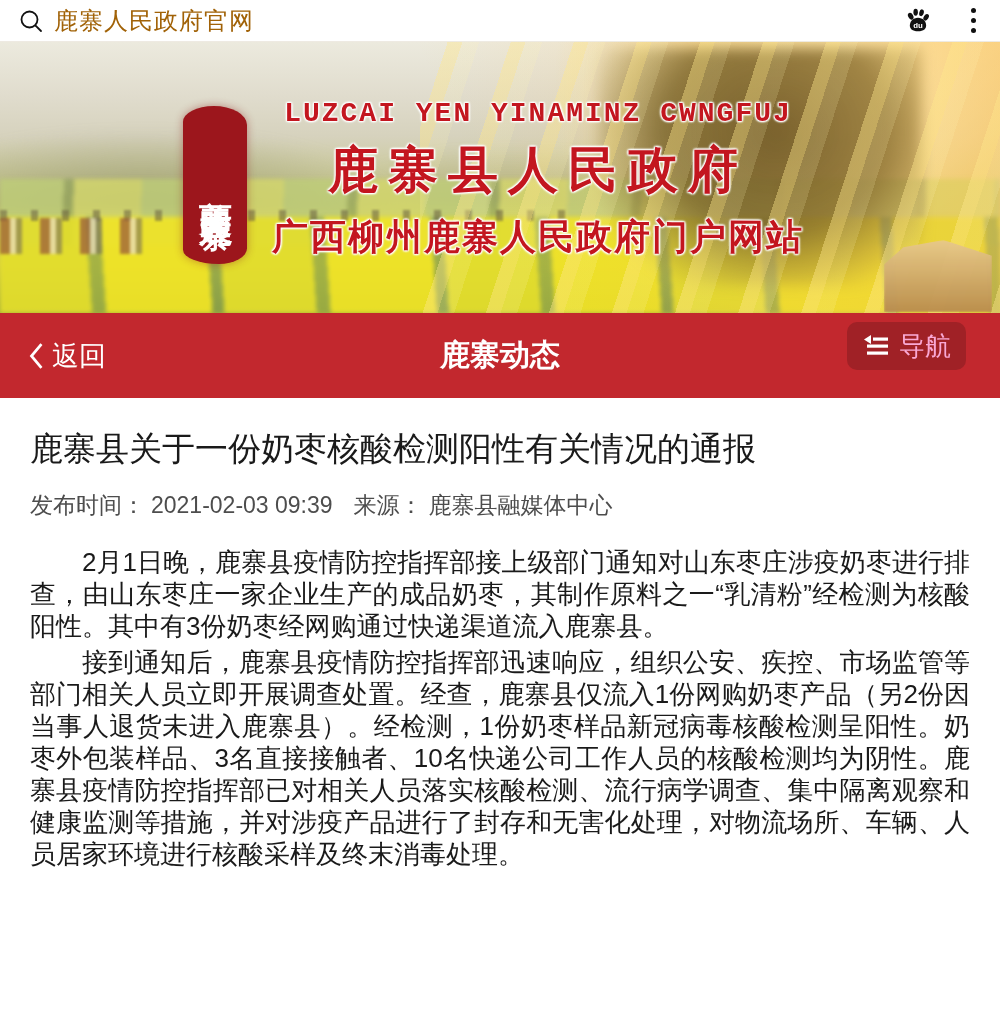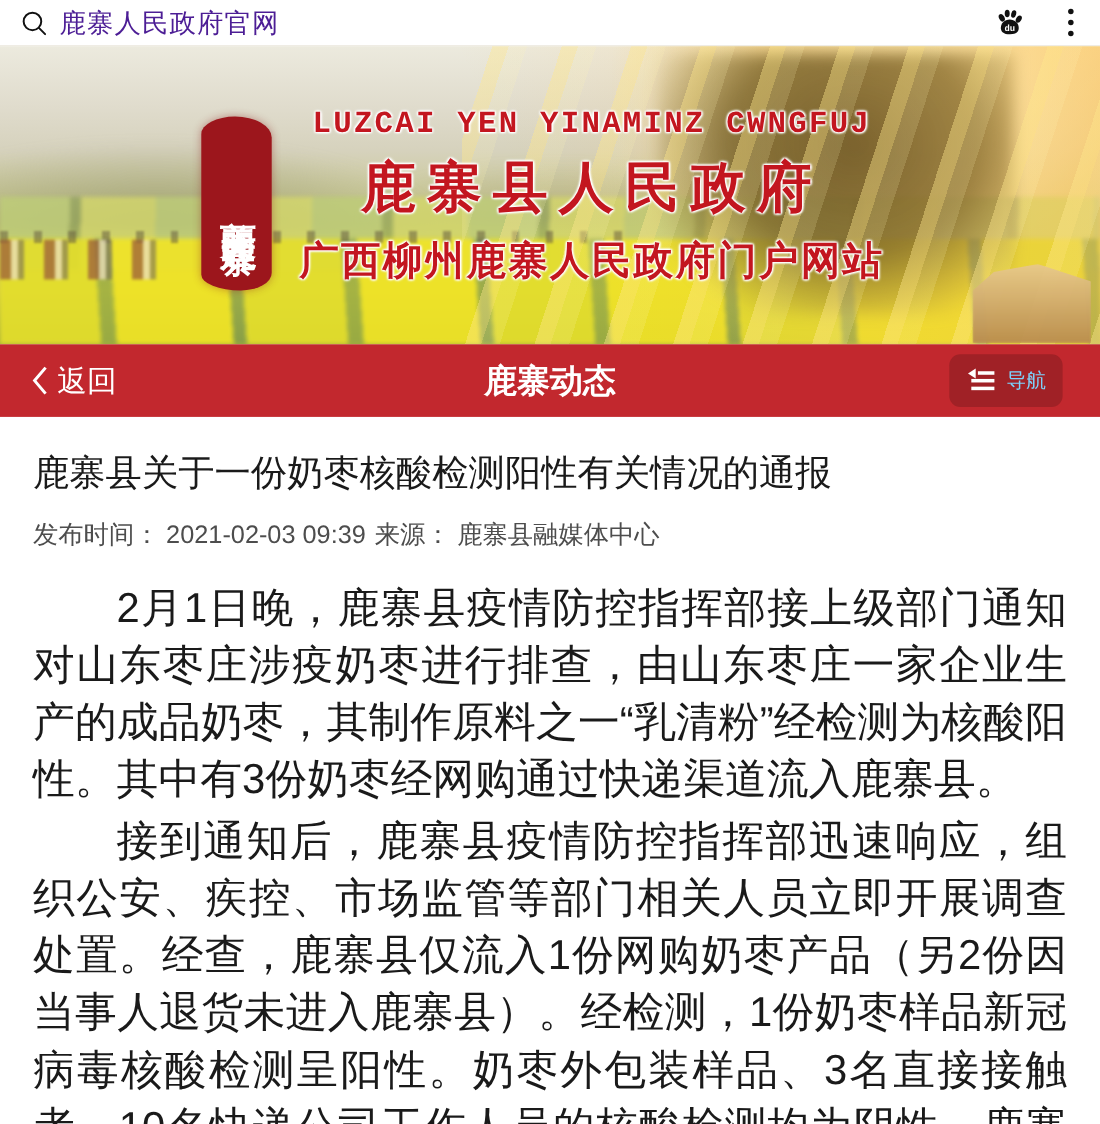--- a/index.html
+++ b/index.html
@@ -2,21 +2,21 @@
 <html><head>
 <meta charset="utf-8">
 <style>
   * { margin:0; padding:0; box-sizing:border-box; }
   html,body { width:1000px; height:1022px; overflow:hidden; background:#fff;
               font-family:"Liberation Sans","DejaVu Sans",sans-serif; }
 
   
   .topbar { height:42px; background:#fff; display:flex; align-items:center;
             padding:0 18px; border-bottom:1px solid #eeeae2; }
-  .topbar .site-label { margin-left:10px; font-size:24px; color:#4c1d95; letter-spacing:1px; }
+  .topbar .site-label { margin-left:10px; font-size:24px; color:#a16207; letter-spacing:1px; }
   .topbar .spacer { flex:1; }
   .topbar .icon-btn { display:flex; align-items:flex-end; justify-content:center;font-family:Liberation Mono, monospace; }
   .kebab { display:flex; flex-direction:column; gap:5px; margin-left:38px; margin-right:6px; }
   .kebab i { width:5px; height:5px; border-radius:50%; background:#111; }
 
   
   .banner { position:relative; height:271px; overflow:hidden;
     background:linear-gradient(180deg,#eceade 0%,#e0dccd 20%,#d6d2bd 35%,
       #cccb9d 48%,#c6c877 60%,#cfcd54 72%,#d6d13e 82%,#b9be3c 92%,#a3ad38 100%); }
   .banner .layer { position:absolute; }
@@ -57,39 +57,39 @@
   .seal-text { writing-mode:vertical-rl; font-family:"Liberation Serif","DejaVu Serif",serif;
                font-size:33px; font-weight:700; color:#fff; letter-spacing:5px; }
   .banner-title-block { position:absolute; left:252px; top:56px; width:572px; text-align:center;
                font-family:"Liberation Serif","DejaVu Serif",serif; color:#c3161f; font-weight:700;
                text-shadow:0 0 2px #fff,1px 1px 2px #fff,-1px -1px 2px #fff,1px -1px 2px #fff,-1px 1px 2px #fff; }
   .zhuang-title { font-size:28px; letter-spacing:2px;font-family:Liberation Mono, monospace; }
   .main-title   { font-size:50px; letter-spacing:10px; margin-top:8px; white-space:nowrap; }
   .sub-title    { font-size:36px; letter-spacing:2px; margin-top:9px; white-space:nowrap; }
 
   
-  .navbar { position:relative; height:66px; background:#c2282e;
+  .navbar { position:relative; height:85px; background:#c2282e;
             display:flex; align-items:center; color:#fff; }
   .back-btn { display:flex; align-items:center; gap:6px; margin-left:26px;
               font-size:27px; color:#fff; cursor:pointer; }
   .nav-title { position:absolute; left:0; right:0; text-align:center;
                font-size:30px; font-weight:700; pointer-events:none; }
   .nav-btn { position:absolute; right:34px; top:9px; height:48px;
              background:#a02126; border-radius:10px; padding:0 15px;
-             display:flex; align-items:center; gap:9px; font-size:18px; color:#7dd3fc; cursor:pointer; }
+             display:flex; align-items:center; gap:9px; font-size:26px; color:#f9a8d4; cursor:pointer; }
 
   
   .article { padding:0 30px; }
   .article-title { margin-top:28px; font-size:33px; font-weight:400;
                    line-height:46px; color:#1a1a1a; }
   .meta { margin-top:18px; font-size:23px; line-height:30px; color:#4d4d4d; }
   .meta span { margin-right:6px; }
-  .meta .gap { margin-left:2px;text-align:center; }
+  .meta .gap { margin-left:15px;text-align:center; }
   .body { margin-top:26px; }
-  .body p { font-size:38px; line-height:52px; color:#1a1a1a;
+  .body p { font-size:26px; line-height:32px; color:#1a1a1a;
             text-indent:2em; text-align:justify; margin:0 0 4px 0; }
 </style>
 </head>
 <body>
 
 <div class="topbar">
   <span class="icon-btn">
     <svg width="26" height="26" viewBox="0 0 26 26">
       <circle cx="11.5" cy="11.5" r="8" fill="none" stroke="#111" stroke-width="1.8"></circle>
       <line x1="17.6" y1="17.6" x2="23" y2="23" stroke="#111" stroke-width="1.8" stroke-linecap="round"></line>

